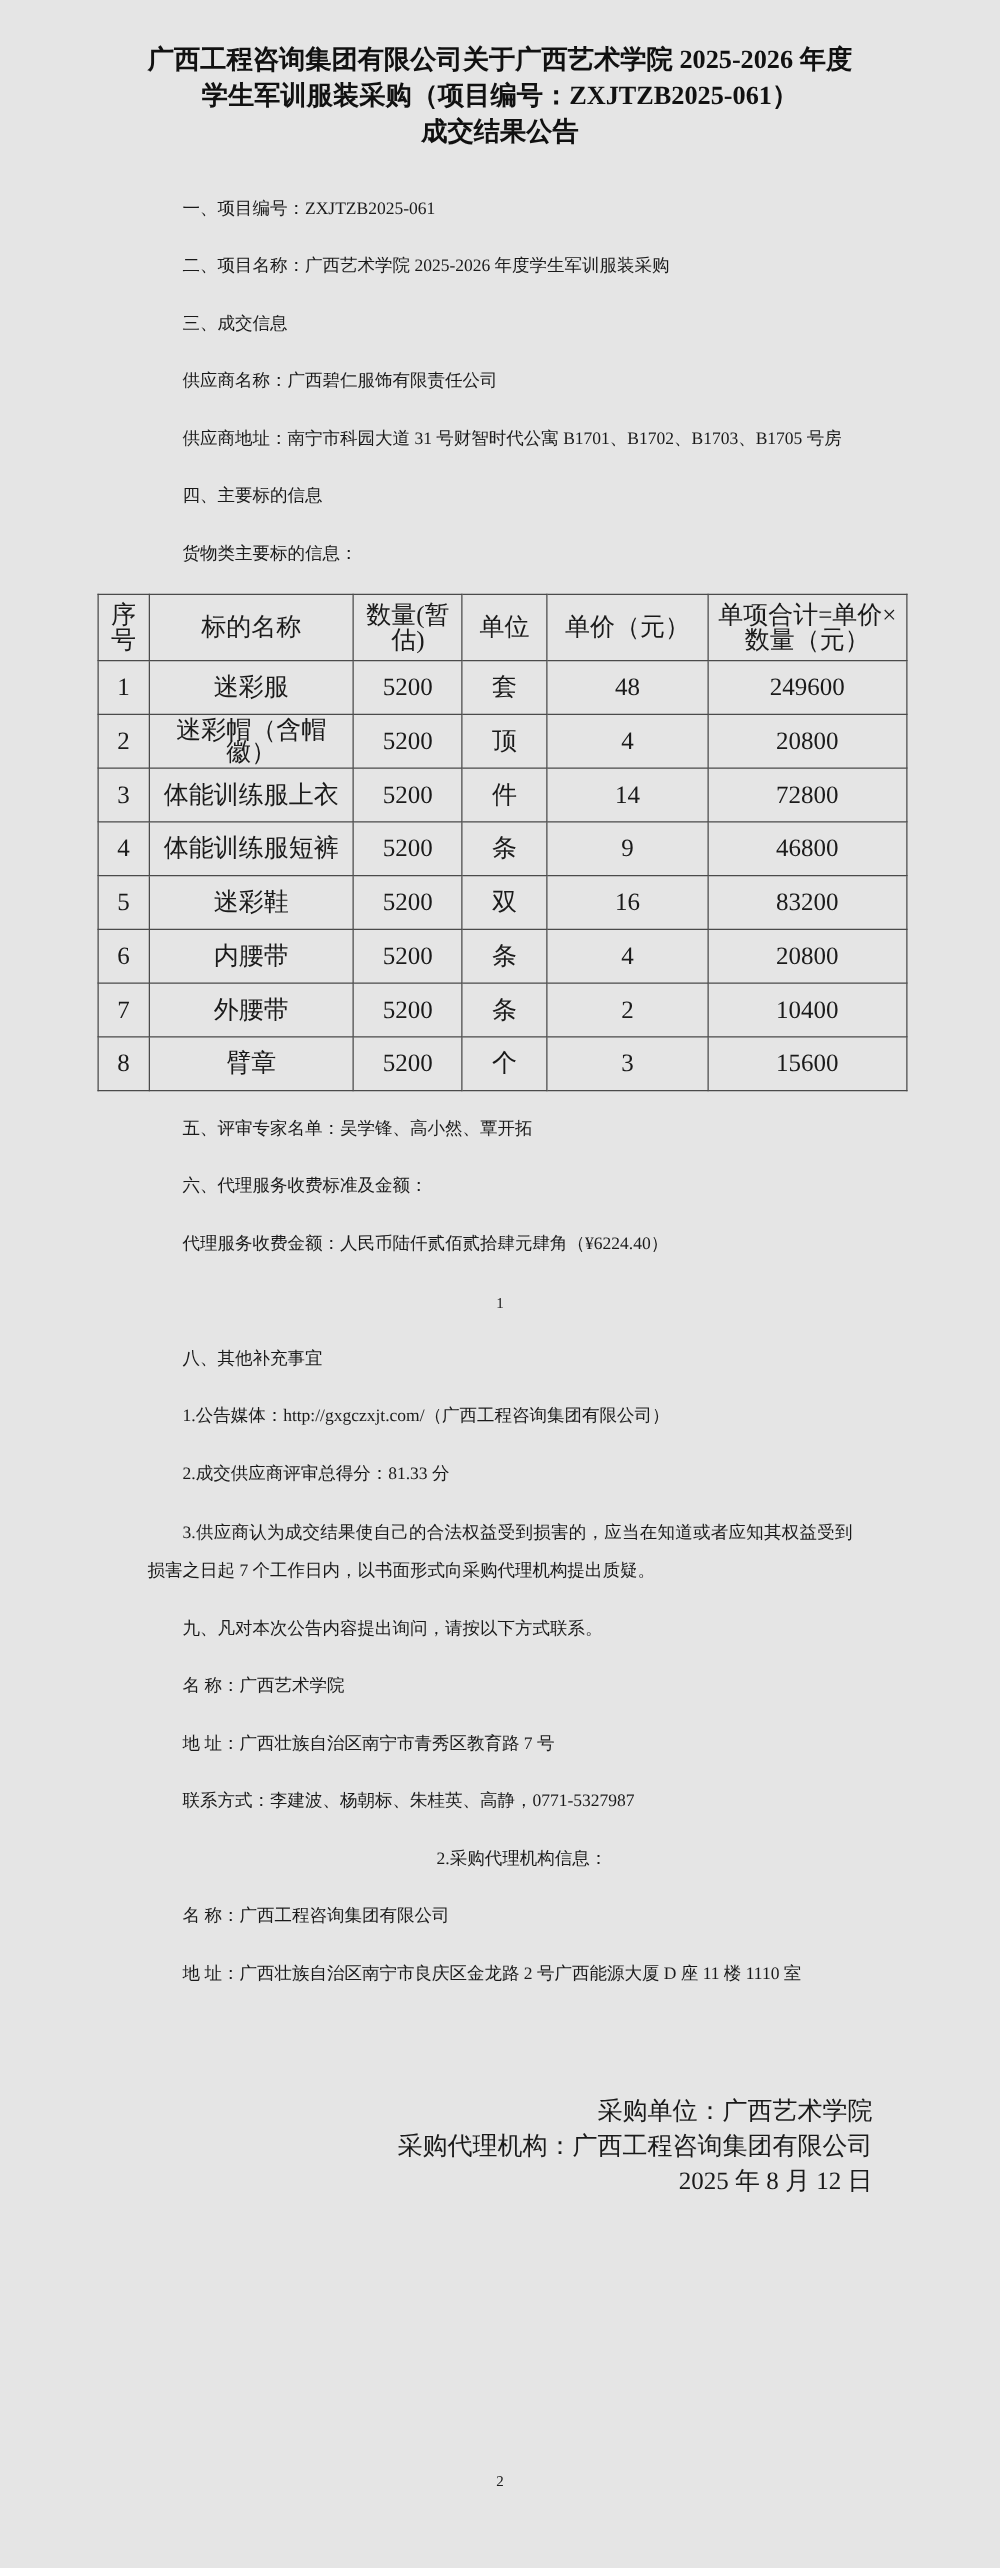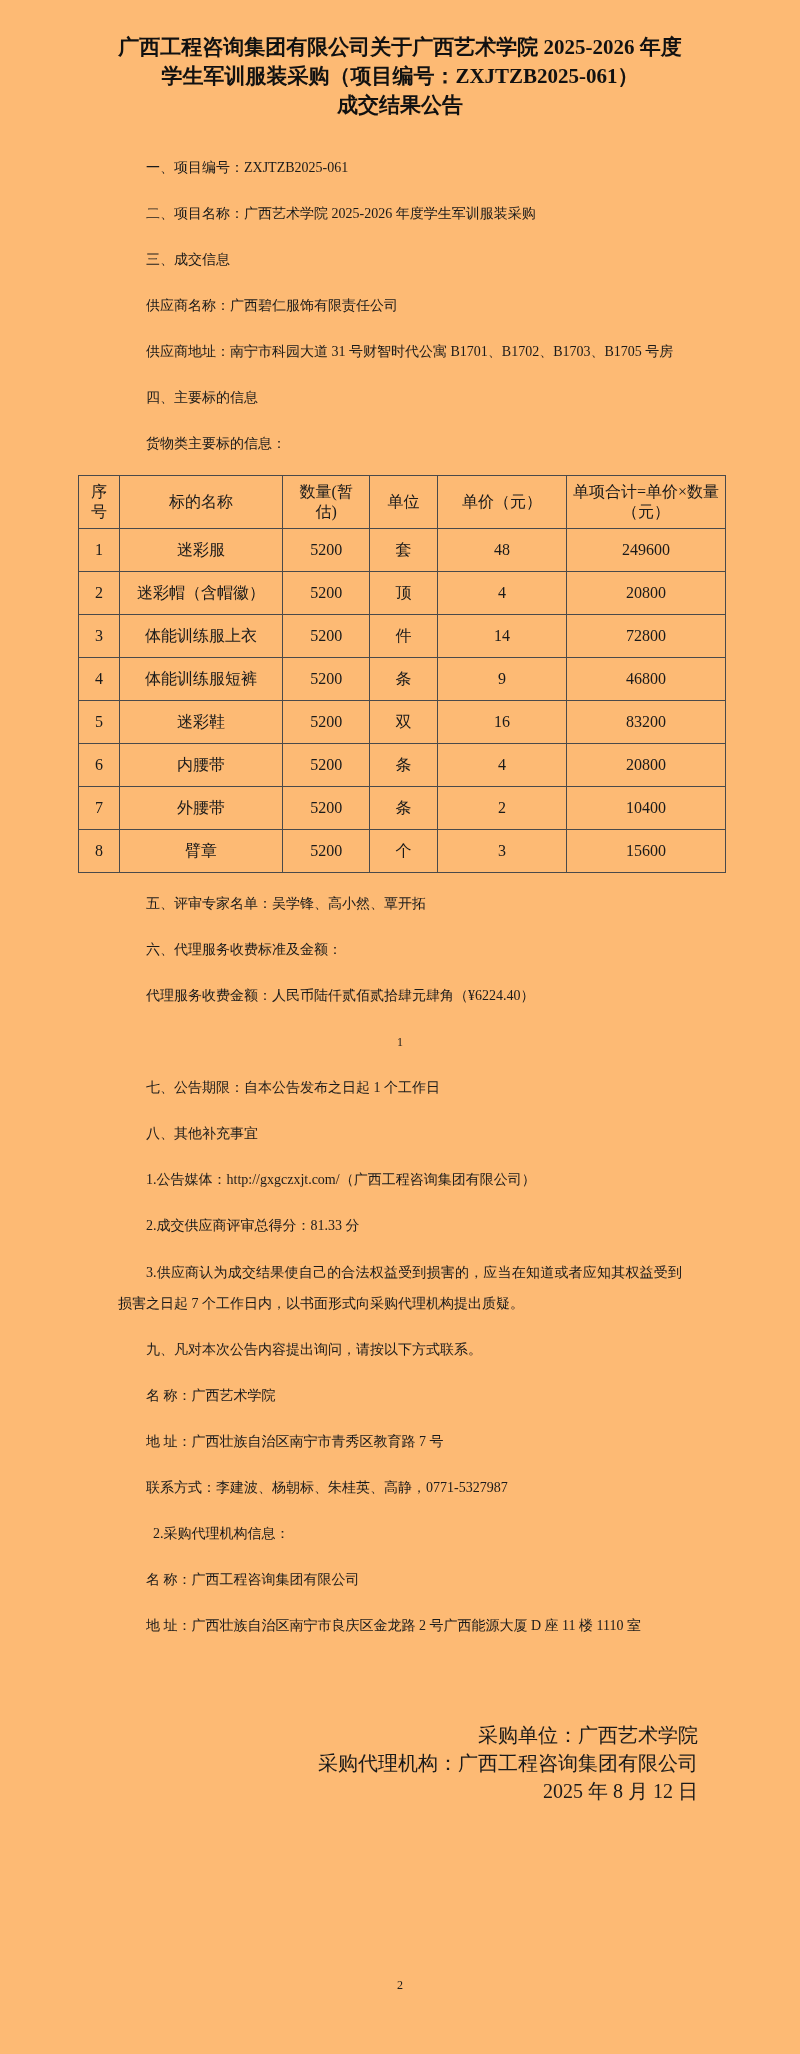--- a/index.html
+++ b/index.html
@@ -1,19 +1,19 @@
 <!DOCTYPE html>
 <html><head>
 <meta charset="utf-8">
 <style>
   html,body { margin:0; padding:0; background:#fff; }
   .page {
     position:relative;
     width:800px; height:2054px;
-    background:#fdba74;
+    background:#e5e5e5;
     color:#1a1a1a;
     font-family:"Liberation Serif","DejaVu Serif",serif;
     overflow:hidden;
   }
   .title-block {
     padding-top:33px;
     text-align:center;
     font-size:21px;
     font-weight:bold;
     line-height:29px;
@@ -21,32 +21,32 @@
   }
   .title-block div { white-space:nowrap; }
   .content {
     width:596px;
     margin-left:102px;
     margin-top:33px;
     font-size:14px;
   }
   .content p { margin:16px; line-height:30px; }
   p.ind { text-indent:2em; }
-  p.ind25 { text-indent:2.5em; }
+  p.ind25 { text-indent:2.5em;text-align:center; }
   p.just { text-align:justify; text-indent:2em; line-height:33px; }
   p.just2 { text-align:justify; text-indent:2em; line-height:31px; }
   table.goods {
     width:648px;
     margin-left:-24px;
     margin-top:4px;
     margin-bottom:6px;
     border-collapse:collapse;
     table-layout:fixed;
     text-align:center;
-    font-size:16px;
+    font-size:20px;
   }
   table.goods th, table.goods td {
     border:1px solid #4a4a4a;
     font-weight:normal;
     padding:2px 6px;
     vertical-align:middle;
     word-break:break-all;
   }
   table.goods thead th { height:48px; line-height:20px; }
   table.goods td { height:38px; line-height:18px; }
@@ -178,21 +178,20 @@
           </tr>
         </tbody>
     </table>
 
     <p class="ind">五、评审专家名单：吴学锋、高小然、覃开拓</p>
     <p class="ind">六、代理服务收费标准及金额：</p>
     <p class="ind">代理服务收费金额：人民币陆仟贰佰贰拾肆元肆角（¥6224.40）</p>
 
     <p class="page1-marker">1</p>
 
-    <p class="ind">七、公告期限：自本公告发布之日起 1 个工作日</p>
     <p class="ind">八、其他补充事宜</p>
     <p class="ind">1.公告媒体：http://gxgczxjt.com/（广西工程咨询集团有限公司）</p>
     <p class="ind">2.成交供应商评审总得分：81.33 分</p>
     <p class="just2">3.供应商认为成交结果使自己的合法权益受到损害的，应当在知道或者应知其权益受到损害之日起 7 个工作日内，以书面形式向采购代理机构提出质疑。</p>
     <p class="ind">九、凡对本次公告内容提出询问，请按以下方式联系。</p>
     <p class="ind">名 称：广西艺术学院</p>
     <p class="ind">地 址：广西壮族自治区南宁市青秀区教育路 7 号</p>
     <p class="ind">联系方式：李建波、杨朝标、朱桂英、高静，0771-5327987</p>
     <p class="ind25">2.采购代理机构信息：</p>
     <p class="ind">名 称：广西工程咨询集团有限公司</p>

